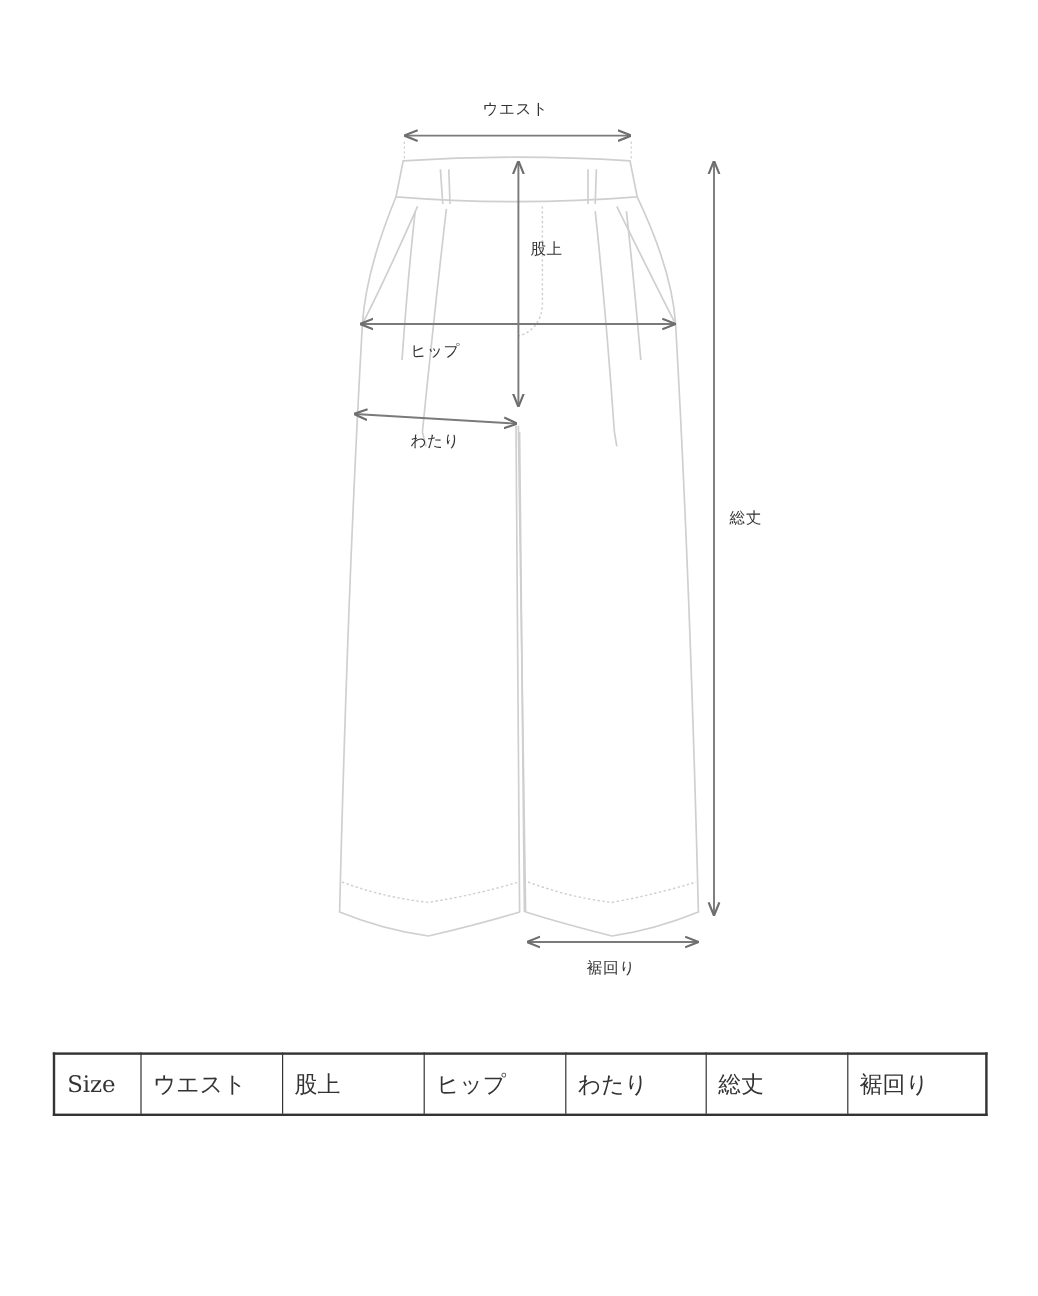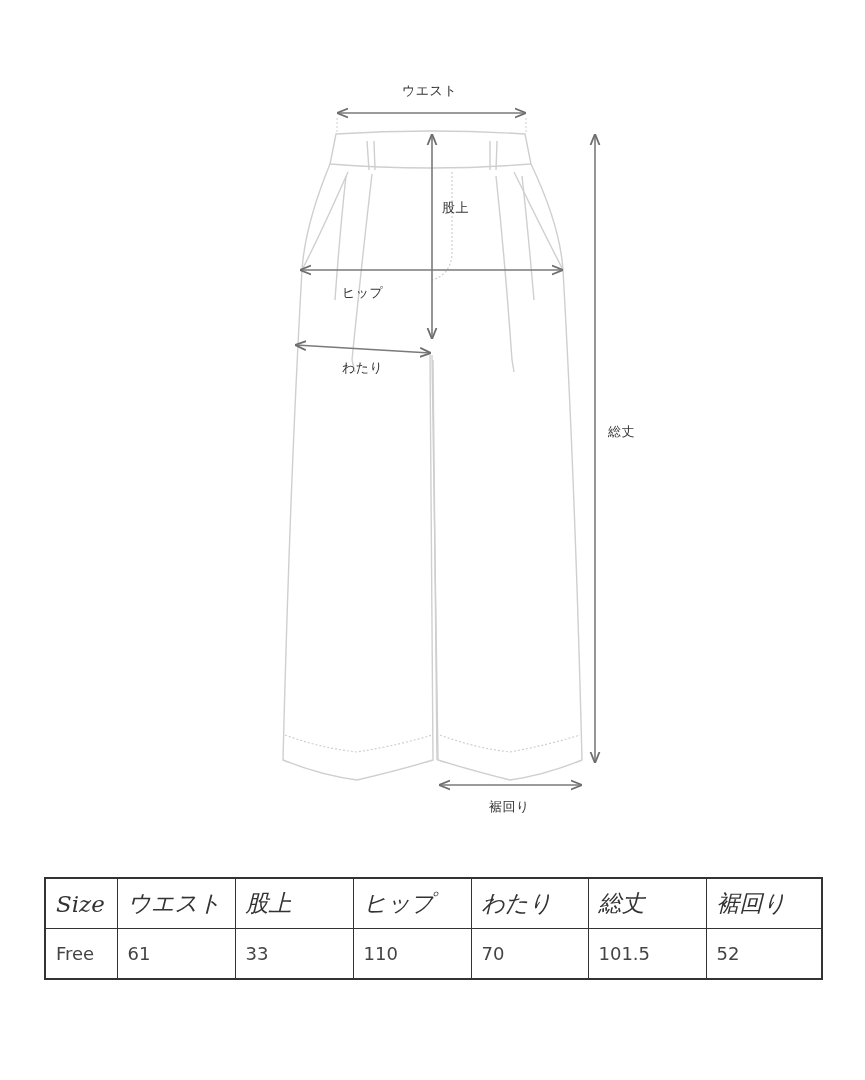--- a/index.html
+++ b/index.html
@@ -1,21 +1,21 @@
 <!DOCTYPE html>
 <html><head>
 <meta charset="utf-8">
 <style>
   html, body { margin:0; padding:0; background:#ffffff; }
   body { width:865px; height:1080px; position:relative; overflow:hidden; font-family:"DejaVu Serif", serif; color:#222; }
   #diagram { position:absolute; left:0; top:0; width:865px; height:840px; }
   .lbl { position:absolute; font-family:"DejaVu Serif", serif; font-size:13px; color:#333; white-space:nowrap; letter-spacing:0.5px; }
   #size-table { position:absolute; left:44px; top:877px; width:777px; border-collapse:collapse; border:2px solid #333; table-layout:fixed; }
   #size-table td { border:1.5px solid #333; height:49px; padding:0 0 0 10px; font-size:19px; color:#333; vertical-align:middle; }
-  #size-table tr.hdr td { font-family:"DejaVu Serif", serif; font-size:23px;font-style:italic; }
+  #size-table tr.hdr td { font-family:"DejaVu Serif", serif; font-size:19px; }
   #size-table tr.val td { font-family:"DejaVu Sans", sans-serif; font-size:18px; color:#444; }
   #size-table td.first { padding-left:10px; }
 </style>
 </head>
 <body>
 
 <div id="diagram">
   <svg width="865" height="840" viewBox="0 0 865 840">
     <defs>
       <marker id="ah" viewBox="0 0 10 10" refX="9" refY="5" markerWidth="7" markerHeight="7" orient="auto-start-reverse">
@@ -86,23 +86,14 @@
   <tbody>
       <tr class="hdr">
     <td class="first">Size</td>
     <td>ウエスト</td>
     <td>股上</td>
     <td>ヒップ</td>
     <td>わたり</td>
     <td>総丈</td>
     <td>裾回り</td>
   </tr>
-  <tr class="val">
-    <td class="first">Free</td>
-    <td>61</td>
-    <td>33</td>
-    <td>110</td>
-    <td>70</td>
-    <td>101.5</td>
-    <td>52</td>
-  </tr>
 </tbody>
   </table>
 
 </body></html>

